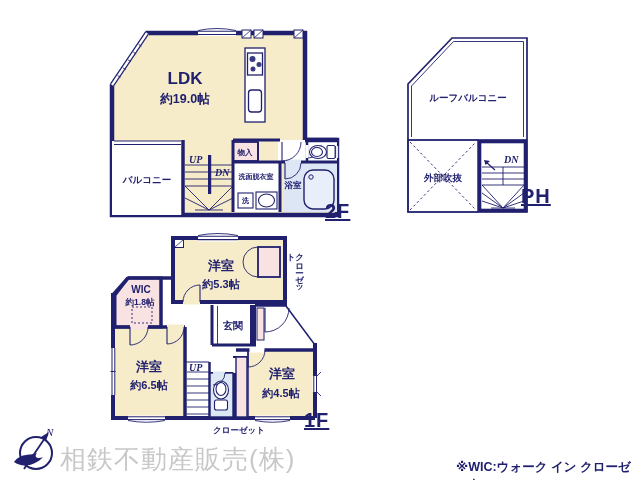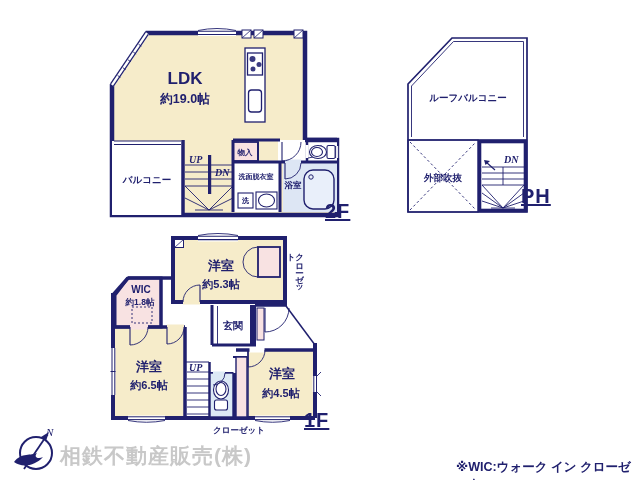--- a/index.html
+++ b/index.html
@@ -14,21 +14,21 @@
     position:absolute;color:#20206E;font-weight:bold;font-size:20px;letter-spacing:1px;text-decoration:underline;
   }
   .vtext{
     position:absolute;color:#20206E;font-size:8.5px;font-weight:bold;
     writing-mode:vertical-rl;text-orientation:upright;letter-spacing:1px;line-height:1;
   }
   .wic-note{
     position:absolute;left:456px;top:415px;color:#20206E;font-weight:bold;font-size:12.5px;margin-top:44px;
   }
   .company{
-    position:absolute;left:60px;top:442px;color:#c8c8c8;font-size:21px;font-weight:700;letter-spacing:1px;
+    position:absolute;left:60px;top:442px;color:#c8c8c8;font-size:26px;font-weight:400;letter-spacing:1px;
   }
 </style>
 </head>
 <body>
 
 <svg class="plan" style="left:108px;top:28px;" width="238" height="192" viewBox="0 0 238 192">
 
   <path d="M39,5 L197,5 L197,112 L229,112 L229,187 L4,187 L4,57 Z" fill="#F6ECCA" stroke="#20206E" stroke-width="4.5" stroke-linejoin="miter"></path>
 
   <rect x="4" y="113" width="71" height="74" fill="#ffffff"></rect>

